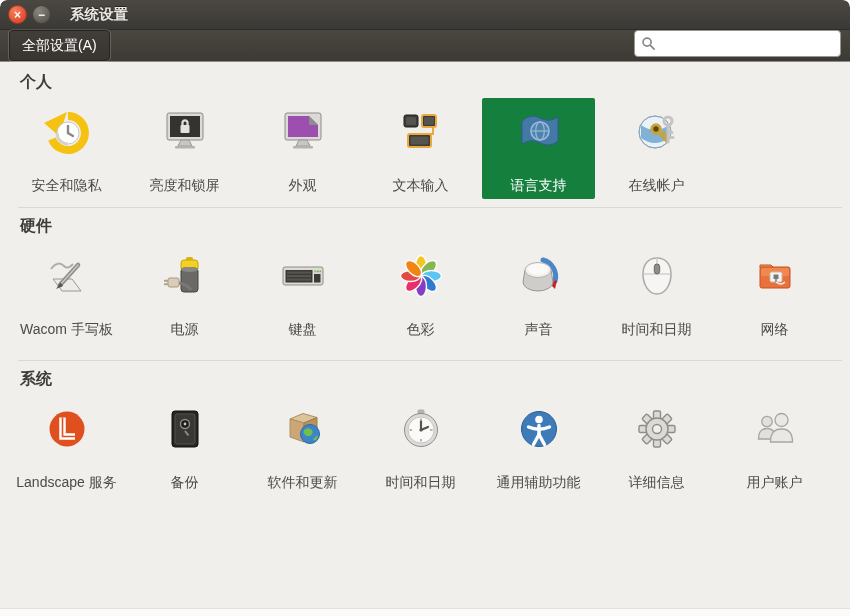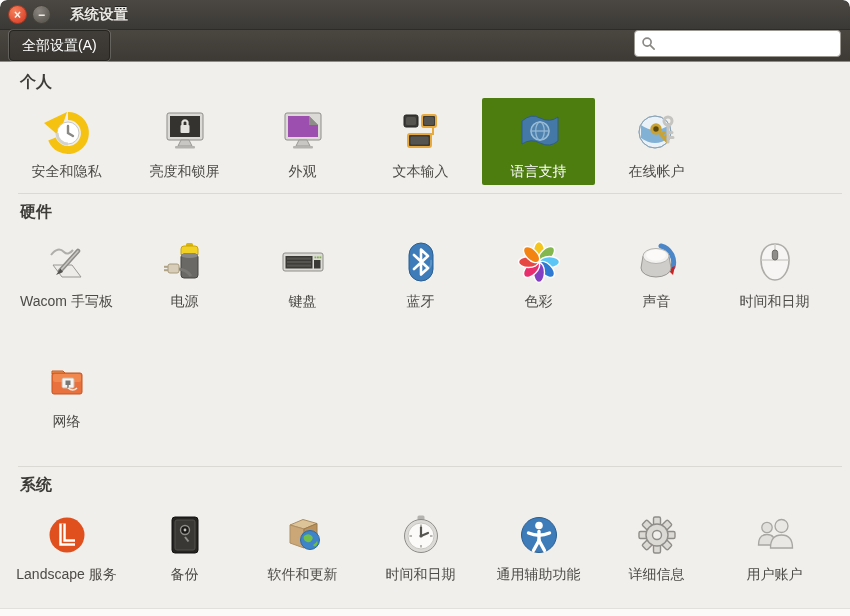--- a/index.html
+++ b/index.html
@@ -23,26 +23,26 @@
   .search-box { display:flex; align-items:center; width:207px; height:27px; background:#fff;
              border:1px solid #9a9790; border-radius:4px; padding:0 6px; }
   .search-box svg { flex:0 0 auto; margin-right:6px; }
   .search-box input { border:none; outline:none; width:100%; font-size:13px; background:transparent; }
 
   
   .content { padding-top:2px; }
   .section-header { font-size:16px; font-weight:bold; color:#3d3c38; padding:8px 0 5px 20px; }
   .tiles { display:grid; grid-template-columns:repeat(7,113px); column-gap:5px; row-gap:10px; padding:0 10px; }
   .tile { width:113px; display:flex; flex-direction:column; align-items:center;
-          padding:10px 3px 4px; border-radius:2px; cursor:default; }
+          padding:10px 3px 4px; border-radius:2px; cursor:default;gap:14px; }
   .tiles.tall .tile { min-height:110px; }
   .tile .icon { width:48px; height:48px; margin-bottom:6px; }
   .tile .icon svg { width:48px; height:48px; display:block; }
   .tile .label { font-size:14px; color:#4d4b47; text-align:center; line-height:19px; max-width:106px; }
-  .tile.selected { background:#4d7c0f; }
+  .tile.selected { background:#15803d; }
   .tile.selected .label { color:#fff; }
 
   .sep { border-top:1px solid #dbd9d4; margin:8px 8px 0 18px; }
 
   .bottom-strip { position:absolute; left:0; right:0; bottom:0; height:8px; background:#fbfaf8; border-top:1px solid #e2e0dc; }
 </style>
 </head>
 <body>
 
 <div class="window">
@@ -198,30 +198,20 @@
                   <rect x="38" y="18.5" width="1.8" height="1.8"></rect>
                   <rect x="40.5" y="18.5" width="1.8" height="1.8"></rect>
                 </g>
               </svg>
             </span>
             <span class="label">键盘</span>
           </div>
           <div class="tile">
             <span class="icon">
               <svg viewBox="0 0 48 48">
-                <rect x="12" y="5" width="24" height="38" rx="12" fill="#3D7CB8" stroke="#2B5E92"></rect>
-                <path d="M24 34 a10 10 0 0 0 10 -12" fill="none" stroke="#6fa3cf" stroke-width="2" opacity=".6"></path>
-                <path d="M17 17 L31 30 L24 36.5 L24 11.5 L31 18 L17 31" fill="none" stroke="#fff" stroke-width="2.6" stroke-linejoin="round" stroke-linecap="round"></path>
-              </svg>
-            </span>
-            <span class="label">蓝牙</span>
-          </div>
-          <div class="tile">
-            <span class="icon">
-              <svg viewBox="0 0 48 48">
                 <g opacity=".92">
                   <g transform="rotate(0 24 24)">
                     <ellipse cx="24" cy="13.5" rx="5.5" ry="10" fill="#F4C20D" stroke="#fff" stroke-width="1.4"></ellipse>
                   </g>
                   <g transform="rotate(45 24 24)">
                     <ellipse cx="24" cy="13.5" rx="5.5" ry="10" fill="#7CB342" stroke="#fff" stroke-width="1.4"></ellipse>
                   </g>
                   <g transform="rotate(90 24 24)">
                     <ellipse cx="24" cy="13.5" rx="5.5" ry="10" fill="#4FC3F7" stroke="#fff" stroke-width="1.4"></ellipse>
                   </g>

